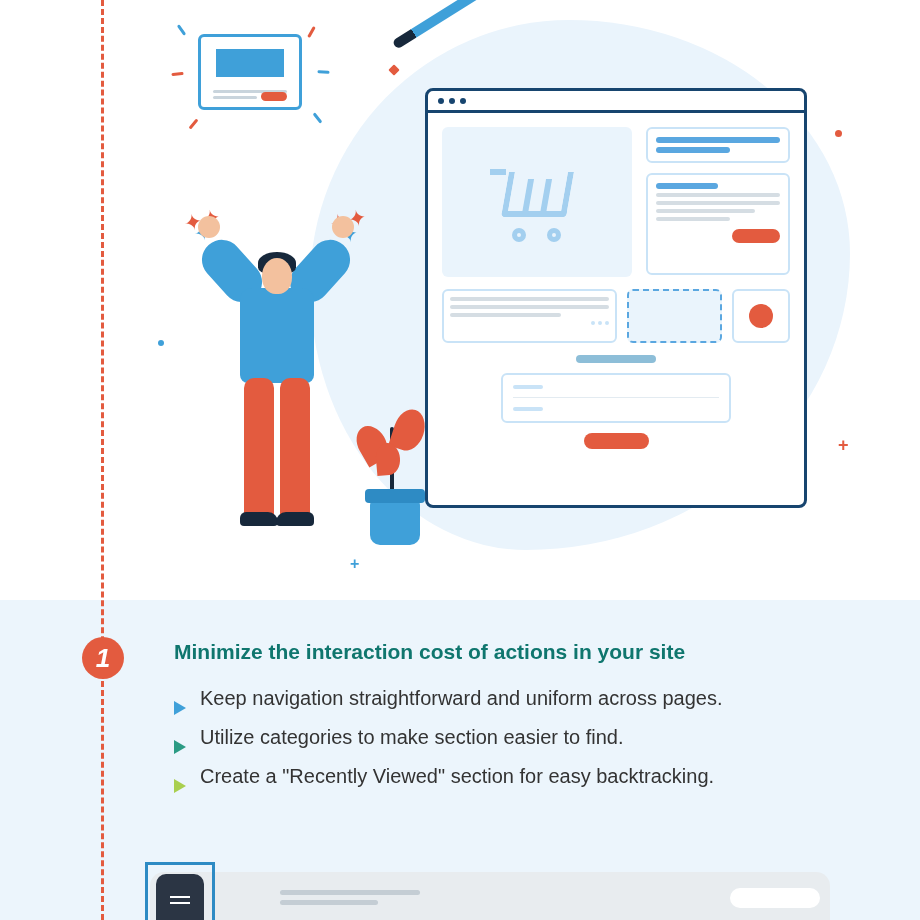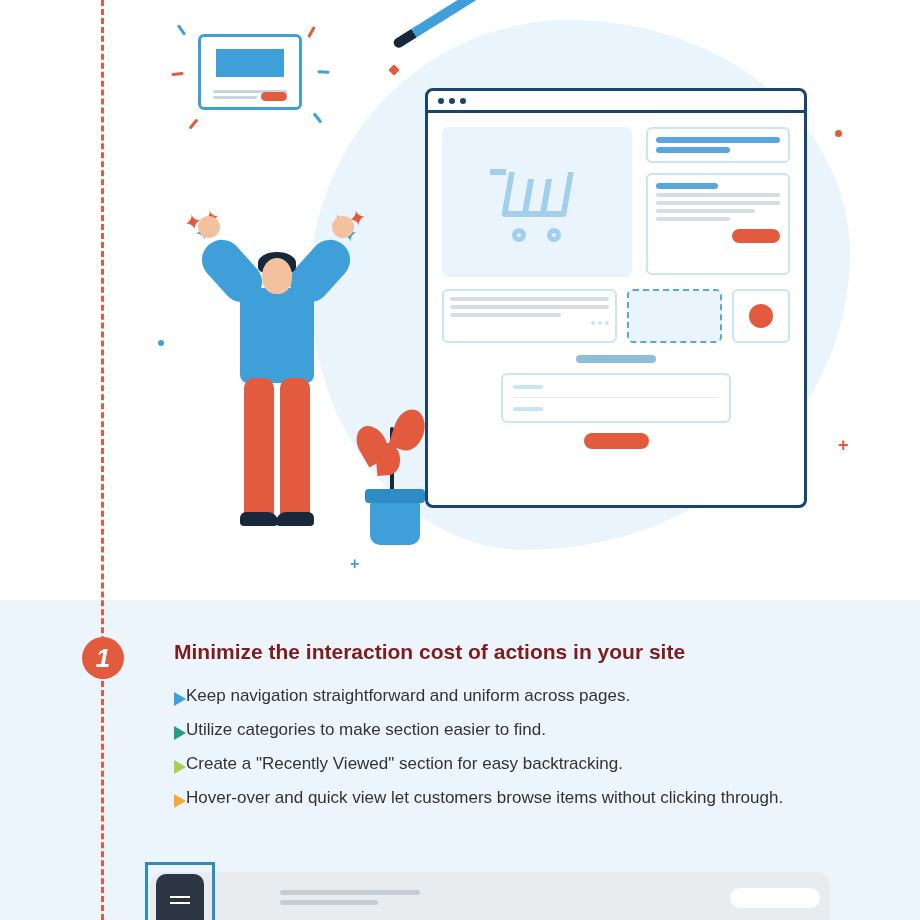--- a/index.html
+++ b/index.html
@@ -86,23 +86,23 @@
 .pen { position:absolute; left:380px; top:-10px; width:190px; height:10px; background:linear-gradient(90deg,#17283B 0%, #17283B 12%, #3FA0D9 12%); border-radius:5px; transform:rotate(-32deg); z-index:4;}
 .pen::after { content:""; position:absolute; right:-14px; top:-3px; width:0; height:0; border-left:16px solid #3FA0D9; border-top:8px solid transparent; border-bottom:8px solid transparent;}
 
 
 .deco { position:absolute; border-radius:50%; }
 
 
 .tip-section { position:absolute; top:600px; left:0; right:0; bottom:0; background:#ECF5FC; padding: 40px 60px 0 86px; }
 .tip-badge { position:absolute; left:82px; top:637px; width:42px; height:42px; background:#E35B3F; border-radius:50%; display:flex; align-items:center; justify-content:center; color:#fff; font-size:26px; font-weight:700; font-style:italic; z-index:10;}
 .tip-content { margin-left: 88px; }
-.tip-title { font-size:21px; font-weight:700; color:#7f1d1d; margin-bottom:18px;}
+.tip-title { font-size:21px; font-weight:700; color:#0f766e; margin-bottom:18px;}
 .tip-list { list-style:none; }
-.tip-list li { display:flex; align-items:center; font-size:17px; color:#333; line-height:1.65; margin-bottom:6px;}
+.tip-list li { display:flex; align-items:flex-end; gap:14px; font-size:20px; color:#333; line-height:1.65; margin-bottom:6px;}
 .bullet { width:0; height:0; border-left:12px solid; border-top:7px solid transparent; border-bottom:7px solid transparent; margin-top:6px; flex-shrink:0;}
 
 
 .bottom-preview { position:absolute; bottom:0; left:150px; width:680px; height:48px; background:#E8ECEF; border-radius:14px 14px 0 0;}
 .bottom-frame { position:absolute; left:145px; bottom:0; width:70px; height:58px; border:3px solid #2E8BC4; border-bottom:none;}
 .bottom-dark { position:absolute; left:156px; bottom:0; width:48px; height:46px; background:#2B3544; border-radius:10px 10px 0 0; display:flex; align-items:center; justify-content:center;}
 .bottom-dark::after { content:""; width:20px; height:2px; background:#fff; box-shadow:0 6px 0 #fff;}
 .bottom-pill { position:absolute; right:100px; bottom:12px; width:90px; height:20px; background:#fff; border-radius:10px;}
 .bottom-lines { position:absolute; left:280px; bottom:10px; width:140px;}
 .bottom-lines div { height:5px; background:#C4CDD4; border-radius:3px; margin-bottom:5px;}
@@ -239,24 +239,20 @@
           <span>Keep navigation straightforward and uniform across pages.</span>
         </li>
         <li>
           <span class="bullet" style="border-left-color: rgb(43, 155, 132);"></span>
           <span>Utilize categories to make section easier to find.</span>
         </li>
         <li>
           <span class="bullet" style="border-left-color: rgb(169, 207, 79);"></span>
           <span>Create a "Recently Viewed" section for easy backtracking.</span>
         </li>
-        <li>
-          <span class="bullet" style="border-left-color: rgb(242, 169, 59);"></span>
-          <span>Hover-over and quick view let customers browse items without clicking through.</span>
-        </li>
       </ul>
   </div>
 </div>
 <div class="tip-badge">1</div>
 
 <div class="bottom-preview"></div>
 <div class="bottom-frame"></div>
 <div class="bottom-dark"></div>
 <div class="bottom-lines">
     <div></div>

